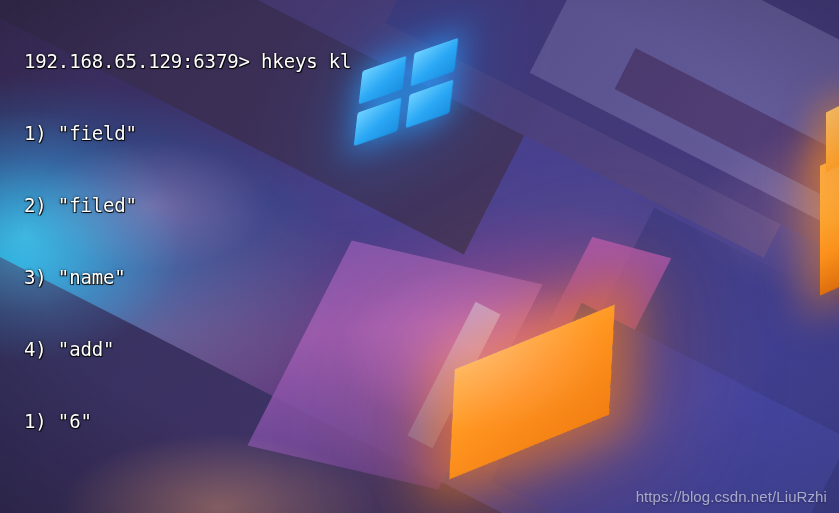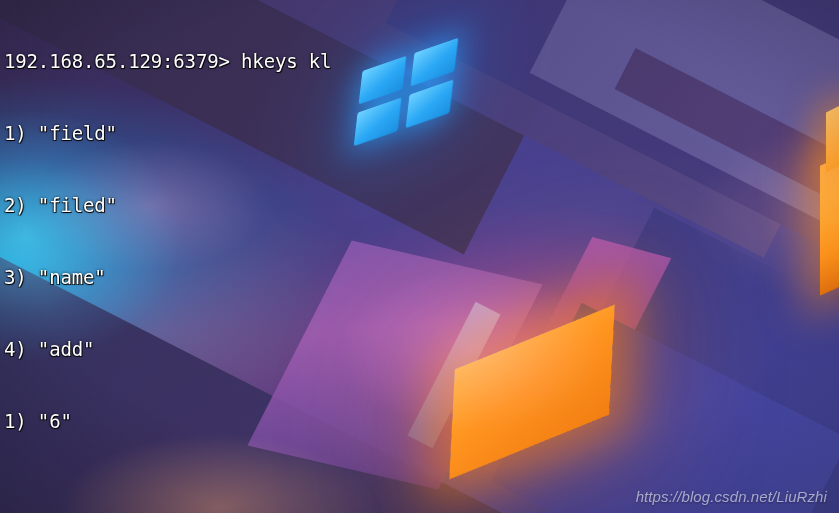--- a/index.html
+++ b/index.html
@@ -128,21 +128,21 @@
     mix-blend-mode: screen;
   }
   .wall-vignette {
     position: absolute; inset: 0; pointer-events: none;
     background: radial-gradient(ellipse 85% 85% at 50% 45%, rgba(0,0,0,0) 55%, rgba(0,0,0,0.30) 100%);
   }
 
   
   .term {
     position: absolute; inset: 0;
-    padding: 6px 0 0 4px;
+    padding: 6px 0 0 24px;
     box-sizing: border-box;
     white-space: pre;
   }
   .line {
     font-size: 19px;
     line-height: 34px;
     height: 34px;
     letter-spacing: -0.15px;
     color: #ffffff;
     text-shadow:
@@ -152,21 +152,20 @@
   }
 
   
   .watermark {
     position: absolute; right: 12px; bottom: 8px;
     font-family: "Liberation Sans", sans-serif;
     font-size: 15px;
     color: rgba(210,215,235,0.72);
     letter-spacing: 0.1px;
     text-shadow: 0 1px 2px rgba(0,0,0,0.35);
-    font-style: italic;
   }
 </style>
 </head>
 <body>
 
 <div id="screen">
 
   <div class="wall">
     <div class="wall-base"></div>
 

